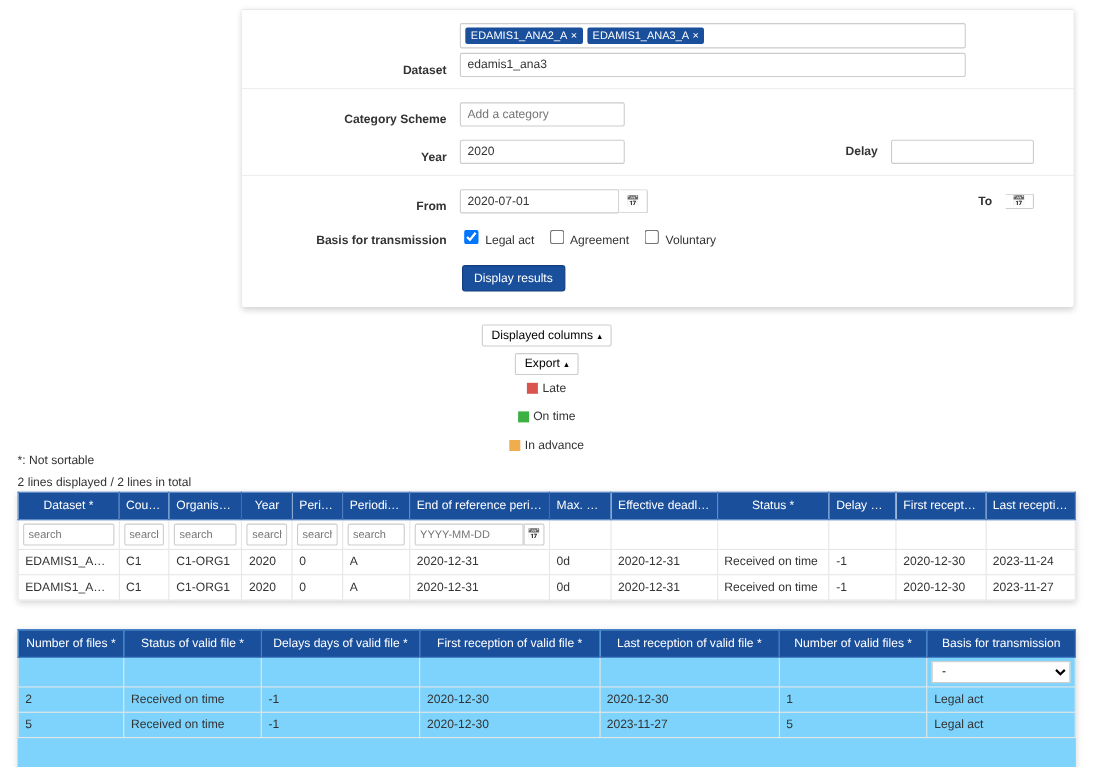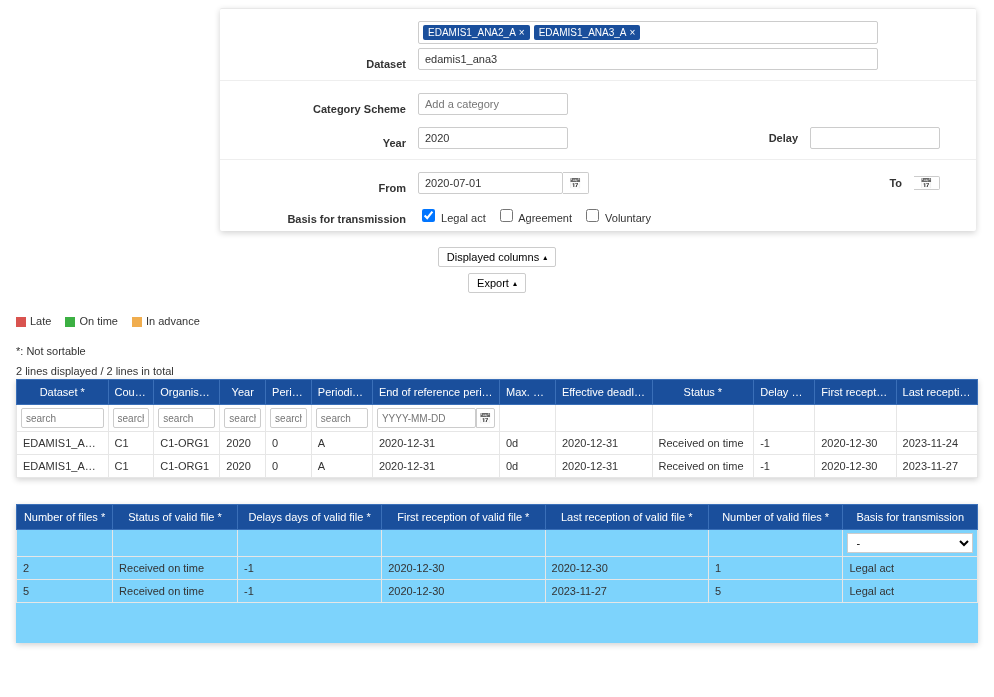--- a/index.html
+++ b/index.html
@@ -85,21 +85,21 @@
     padding:5px 10px;border-radius:3px;font-size:11px;cursor:pointer;
   }
   .btn-row { padding:10px 16px 14px 200px; }
 
   .controls-row { display:flex; align-items:center; gap:6px; padding:4px 0; margin:6px 16px 2px;flex-direction:column;}
   .btn-sm {
     border:1px solid #ccc;background:#fff;padding:3px 8px;font-size:11px;
     cursor:pointer;border-radius:2px;display:inline-flex;align-items:center;gap:4px;
   }
   .caret { font-size:8px; }
-  .legend { display:flex; gap:14px; align-items:center; margin:18px 16px; font-size:11px;}
+  .legend { display:flex; gap:14px; align-items:center; margin:2px 16px; font-size:11px;flex-direction:column;}
   .swatch { width:10px;height:10px;display:inline-block;margin-right:4px;vertical-align:middle;}
   .sw-red{background:#d9534f;} .sw-green{background:#3cb043;} .sw-orange{background:#f0ad4e;}
   .note { margin:2px 16px; font-size:11px;}
   .count-line { margin:8px 16px 2px; font-size:11px;}
 
   .grid-wrap { margin:0 16px 10px; box-shadow:0 2px 6px rgba(0,0,0,0.18); background:#fff;}
   table.grid { width:100%; border-collapse:collapse; table-layout:fixed; }
   table.grid th {
     background:#1a4f9c;color:#fff;font-weight:normal;font-size:11px;
     padding:6px 6px;border:1px solid #3a6fb8;
@@ -188,20 +188,23 @@
     <div class="form-label">Basis for transmission</div>
     <div class="form-body">
       <div class="check-group">
         <label><input type="checkbox" checked="" style=""> <span>Legal act</span></label>
         <label><input type="checkbox" style=""> <span>Agreement</span></label>
         <label><input type="checkbox" style=""> <span>Voluntary</span></label>
       </div>
     </div>
   </div>
 
+  <div class="btn-row">
+    <button class="btn-primary">Display results</button>
+  </div>
 </div>
 
 <div class="controls-row">
   <button class="btn-sm">
       <span>Displayed columns</span>
       <span class="caret">▴</span>
     </button>
   <button class="btn-sm">
       <span>Export</span>
       <span class="caret">▴</span>

